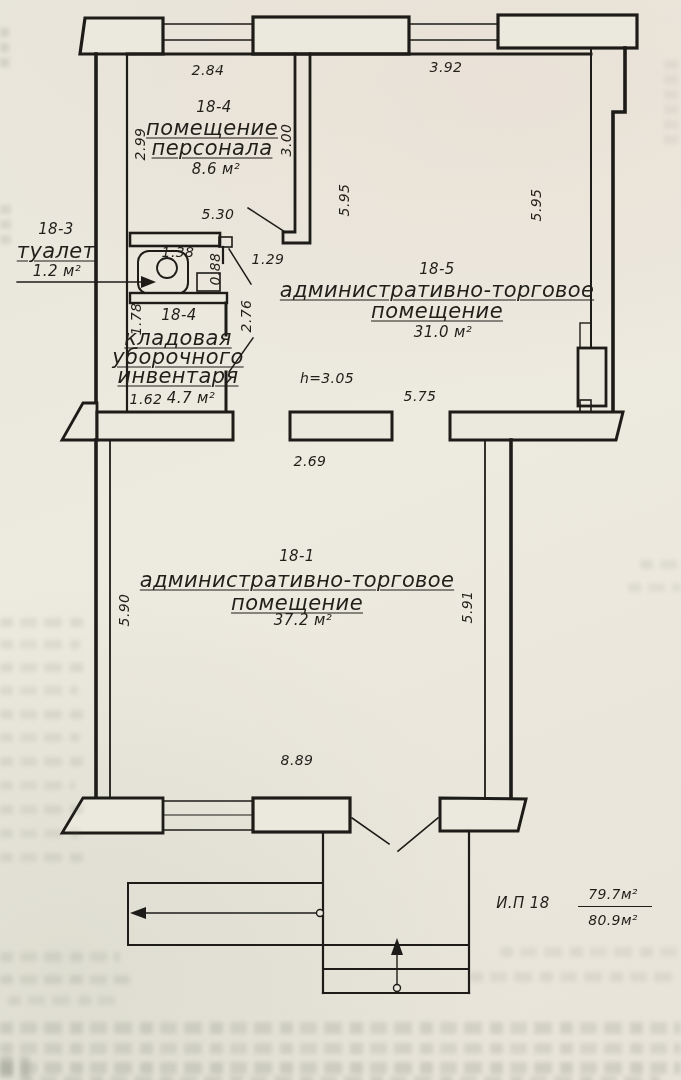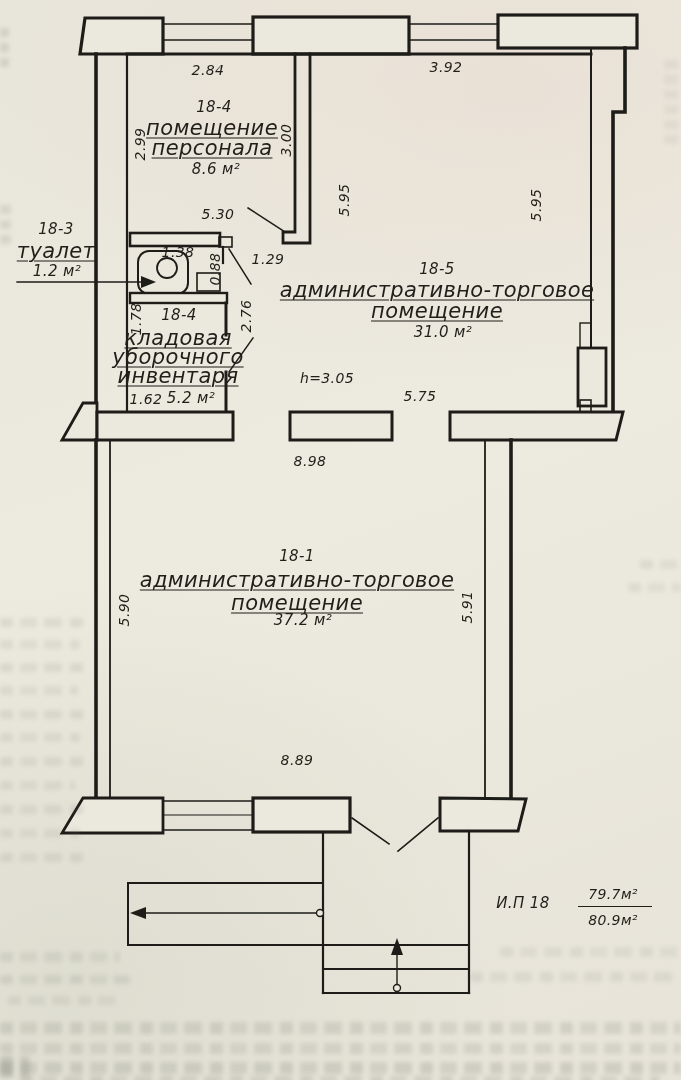--- a/index.html
+++ b/index.html
@@ -146,40 +146,40 @@
     <div class="lbl area" style="left:216px;top:169px">8.6 м²</div>
 
     <div class="lbl roomid" style="left:56px;top:229px">18-3</div>
     <div class="lbl name ul" style="left:56px;top:251px">туалет</div>
     <div class="lbl area" style="left:57px;top:271px">1.2 м²</div>
 
     <div class="lbl roomid" style="left:179px;top:315px">18-4</div>
     <div class="lbl name ul" style="left:178px;top:338px">кладовая</div>
     <div class="lbl name ul" style="left:178px;top:357px">уборочного</div>
     <div class="lbl name ul" style="left:178px;top:376px">инвентаря</div>
-    <div class="lbl area" style="left:191px;top:398px">5.2 м²</div>
+    <div class="lbl area" style="left:191px;top:398px">4.7 м²</div>
 
     <div class="lbl roomid" style="left:437px;top:269px">18-5</div>
     <div class="lbl namewide ul" style="left:437px;top:290px">административно-торговое</div>
     <div class="lbl name ul" style="left:437px;top:311px">помещение</div>
     <div class="lbl area" style="left:443px;top:332px">31.0 м²</div>
 
     <div class="lbl roomid" style="left:297px;top:556px">18-1</div>
     <div class="lbl namewide ul" style="left:297px;top:580px">административно-торговое</div>
     <div class="lbl name ul" style="left:297px;top:603px">помещение</div>
     <div class="lbl area" style="left:303px;top:620px">37.2 м²</div>
 
     <div class="lbl" style="left:208px;top:70px">2.84</div>
     <div class="lbl" style="left:446px;top:67px">3.92</div>
     <div class="lbl" style="left:218px;top:214px">5.30</div>
     <div class="lbl" style="left:178px;top:252px">1.38</div>
     <div class="lbl" style="left:268px;top:259px">1.29</div>
     <div class="lbl" style="left:146px;top:399px">1.62</div>
     <div class="lbl" style="left:420px;top:396px">5.75</div>
-    <div class="lbl" style="left:310px;top:461px">8.98</div>
+    <div class="lbl" style="left:310px;top:461px">2.69</div>
     <div class="lbl" style="left:297px;top:760px">8.89</div>
     <div class="lbl" style="left:327px;top:378px">h=3.05</div>
 
     <div class="lbl rot" style="left:140px;top:144px">2.99</div>
     <div class="lbl rot" style="left:286px;top:140px">3.00</div>
     <div class="lbl rot" style="left:215px;top:269px">0.88</div>
     <div class="lbl rot" style="left:136px;top:319px">1.78</div>
     <div class="lbl rot" style="left:246px;top:316px">2.76</div>
     <div class="lbl rot" style="left:344px;top:200px">5.95</div>
     <div class="lbl rot" style="left:536px;top:205px">5.95</div>

